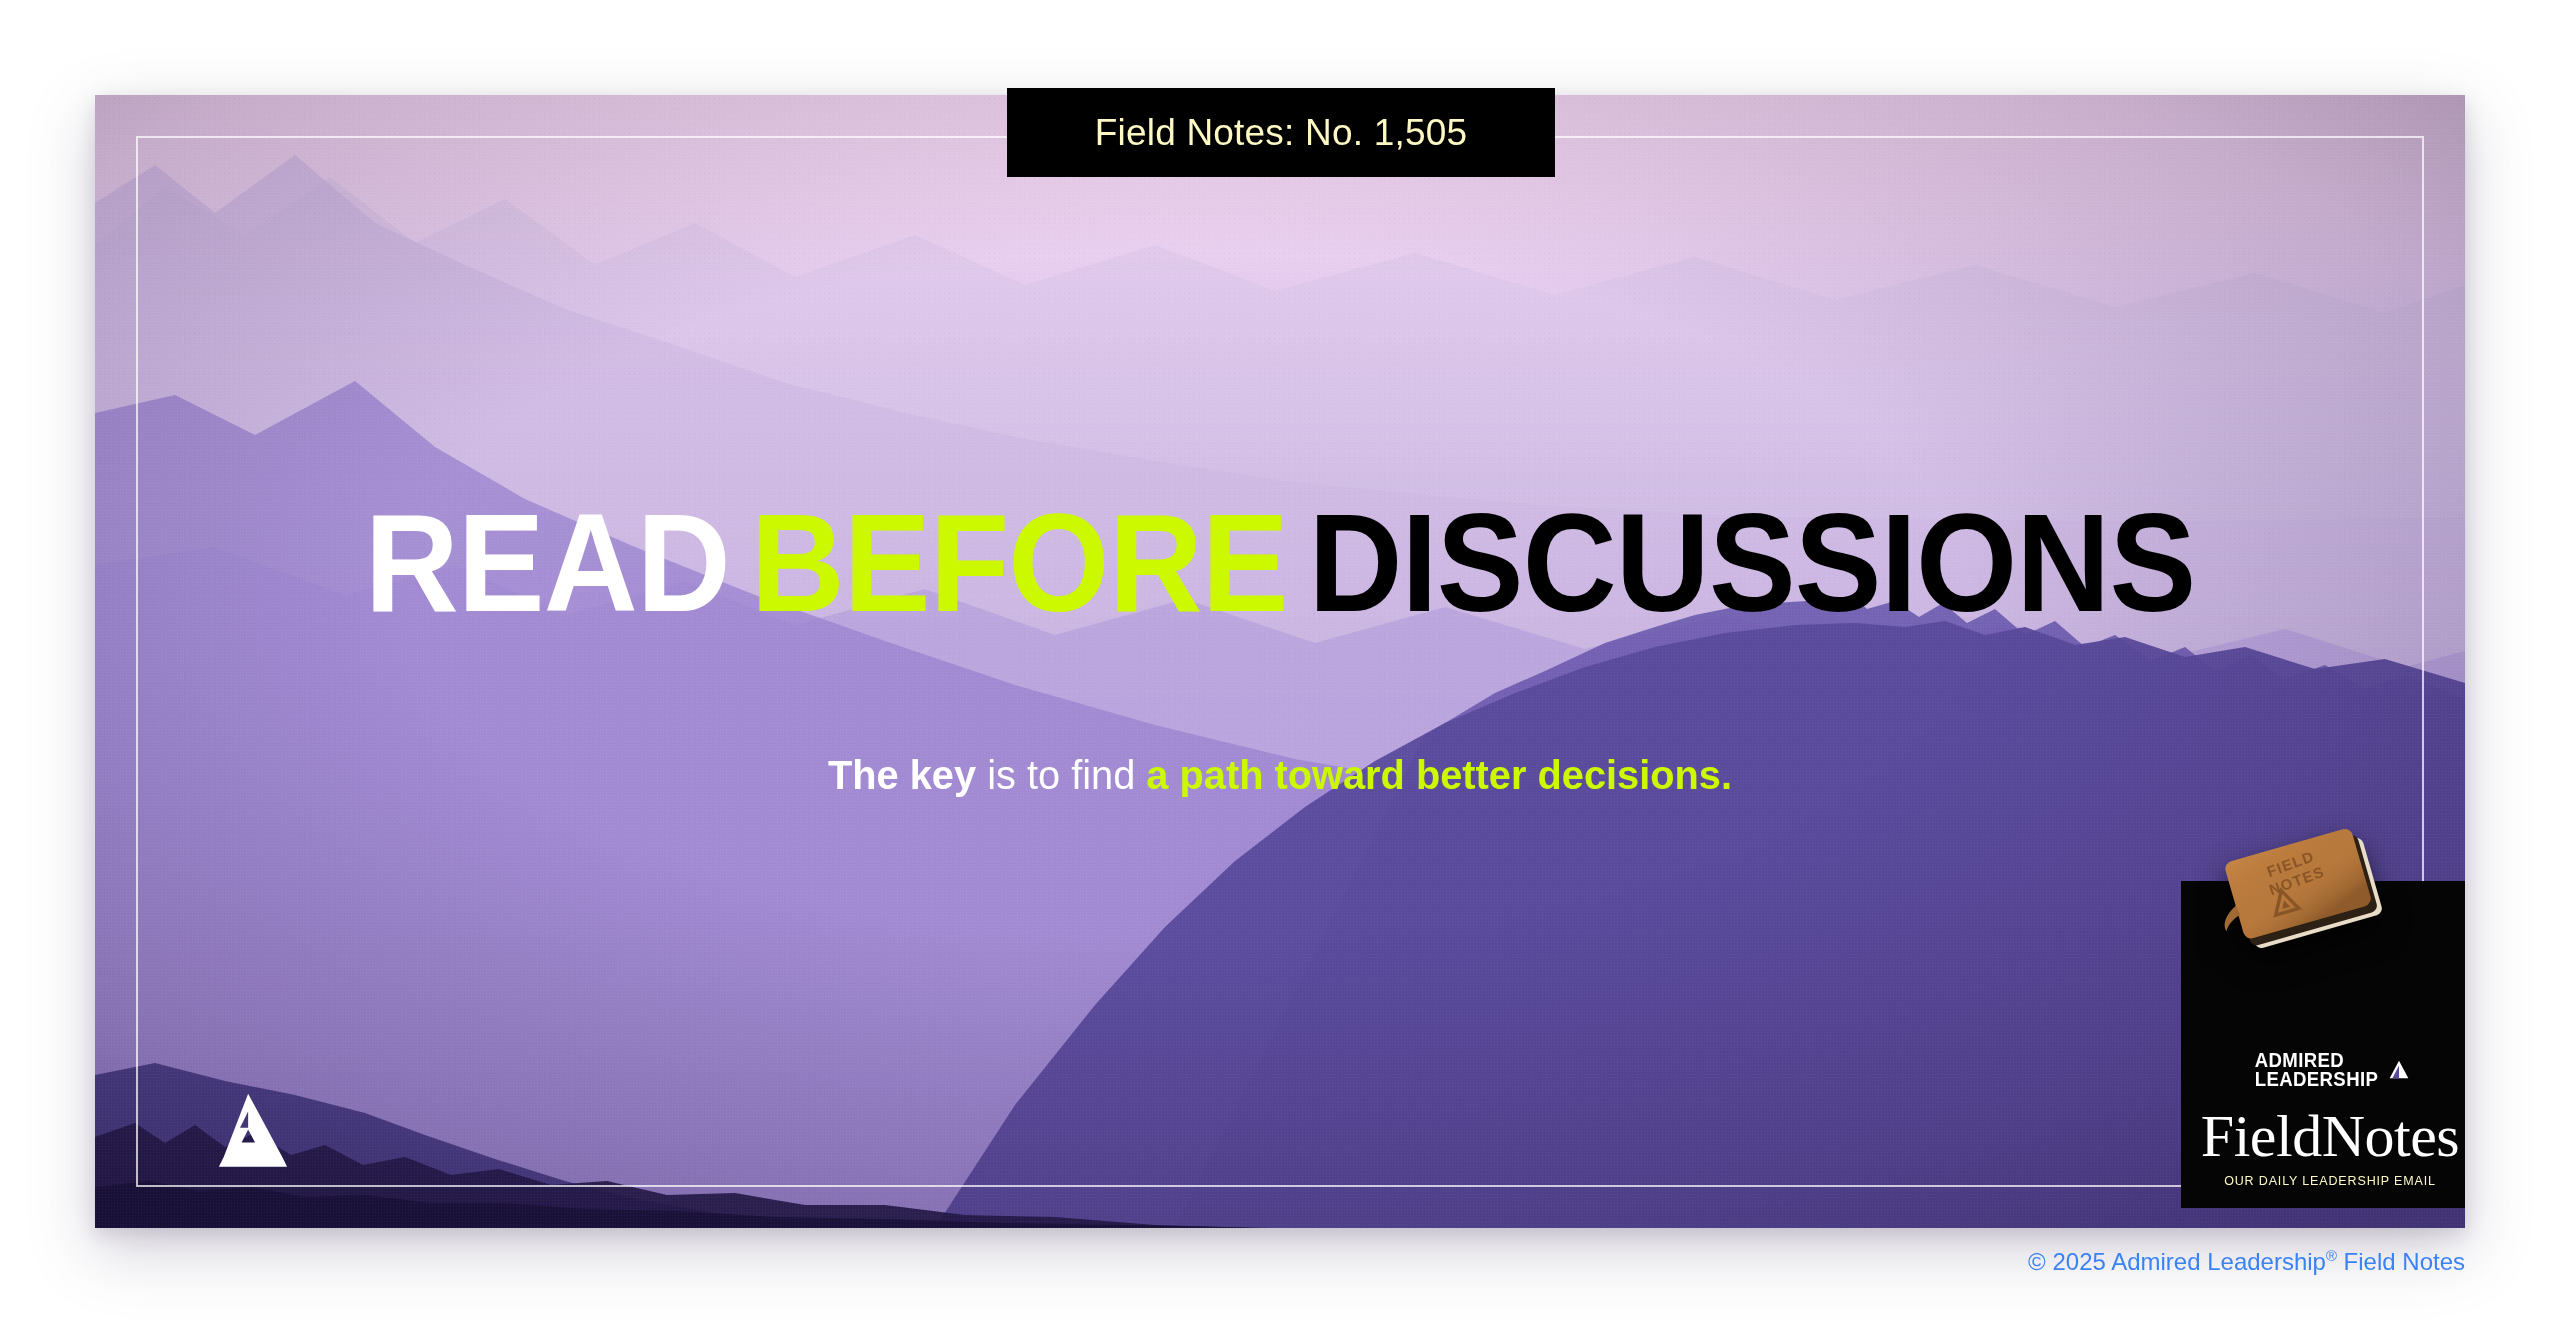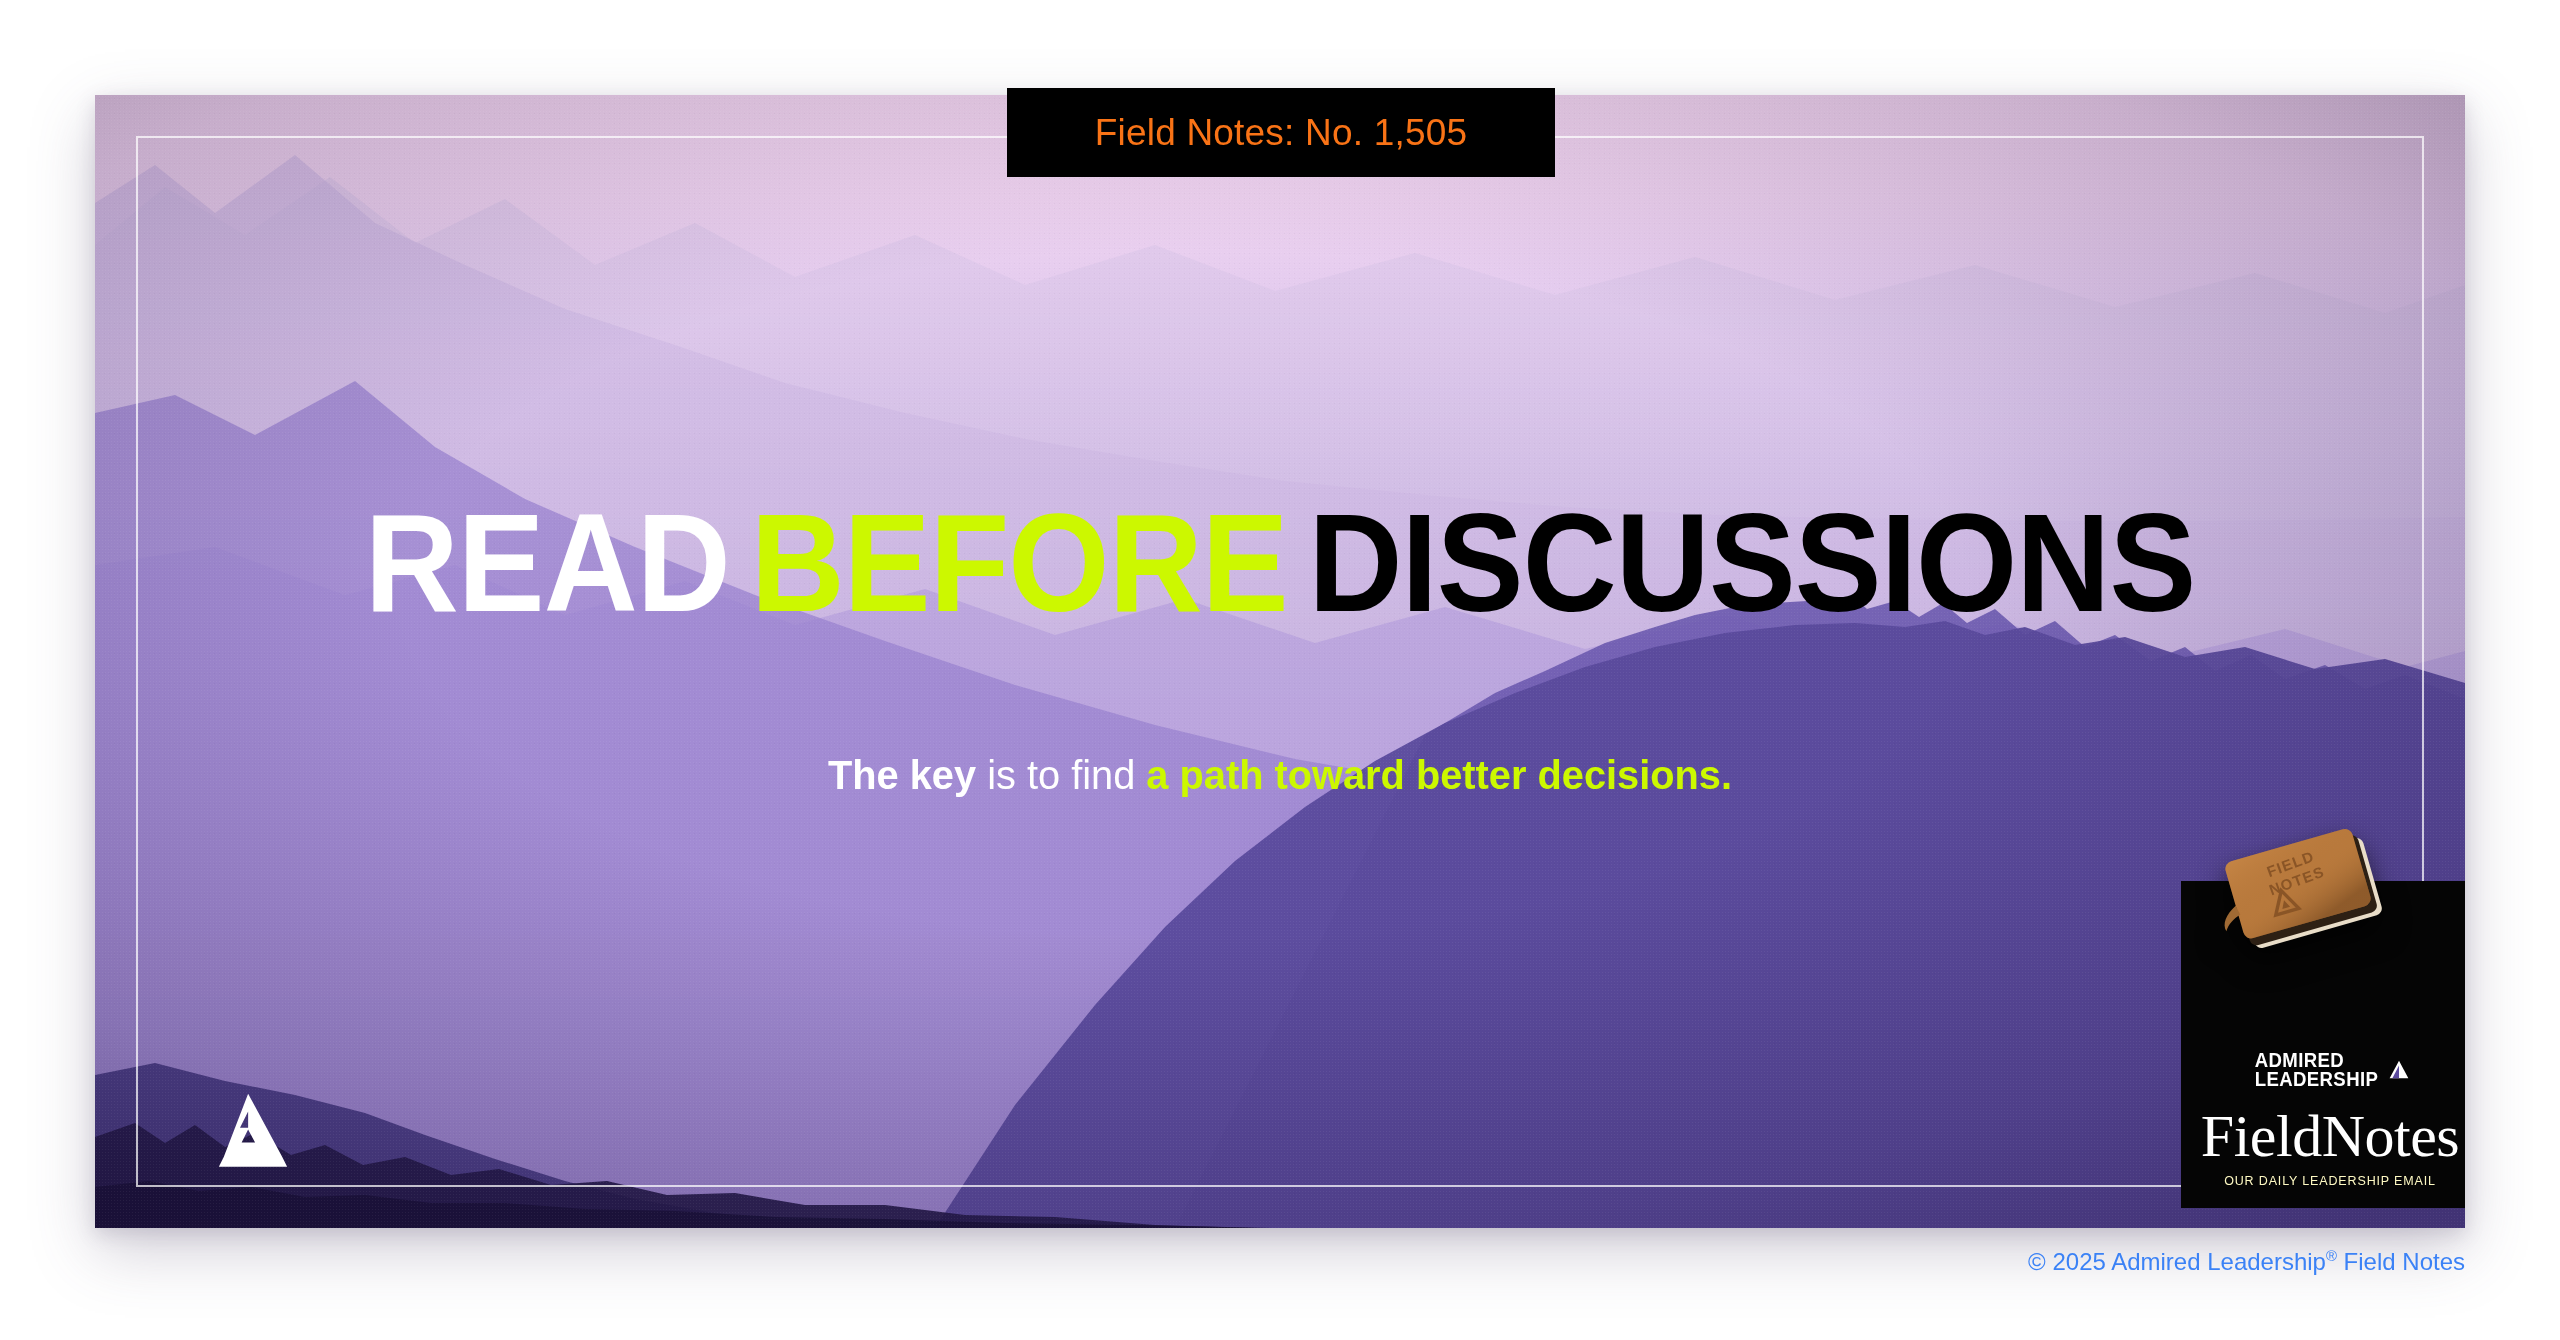--- a/index.html
+++ b/index.html
@@ -79,21 +79,21 @@
   
   .issue-badge {
     position:absolute;
     left:1007px; top:88px;
     width:548px; height:89px;
     background:#000000;
     display:flex; align-items:center; justify-content:center;
     z-index:40;
   }
   .issue-badge span {
-    color:#f97316;
+    color:#fef9c3;
     font-size:37px;
     font-weight:400;
     letter-spacing:.2px;
     white-space:nowrap;
   }
 
   
   .headline {
     position:absolute;
     left:0; right:0; top:398px;

